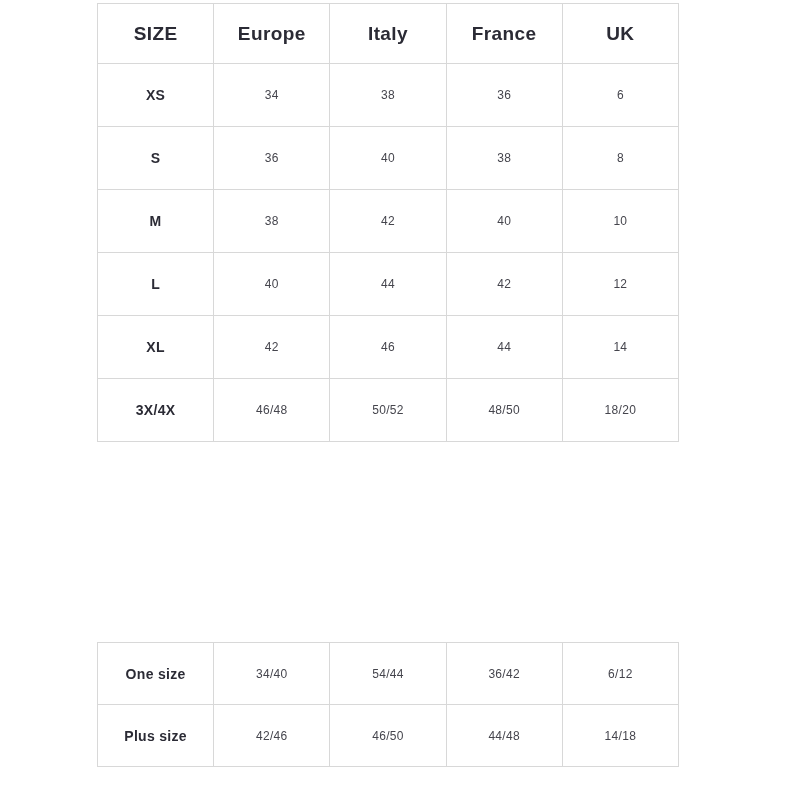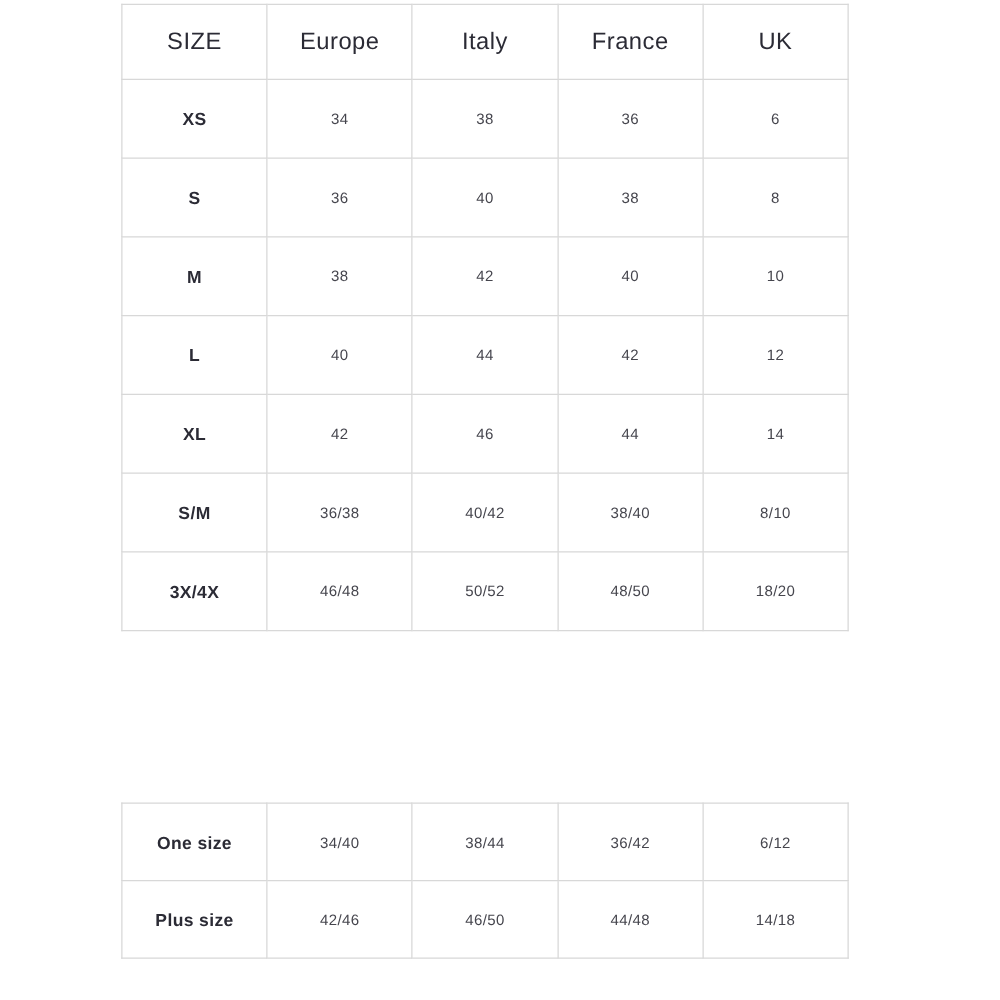--- a/index.html
+++ b/index.html
@@ -23,21 +23,21 @@
   .chart-table td {
     border: 1px solid #d8d8d8;
     text-align: center;
     vertical-align: middle;
     padding: 0;
     white-space: nowrap;
   }
   .chart-table thead th {
     height: 59px;
     font-size: 19px;
-    font-weight: normal;
+    font-weight: bold;
     color: #2b2b35;
     letter-spacing: 0.4px;
   }
   .chart-table td {
     height: 62px;
     font-size: 12px;
     font-weight: normal;
     color: #45454d;
     letter-spacing: 0.3px;
   }
@@ -109,27 +109,20 @@
         <td>12</td>
       </tr>
       <tr>
         <td class="label-cell">XL</td>
         <td>42</td>
         <td>46</td>
         <td>44</td>
         <td>14</td>
       </tr>
       <tr>
-        <td class="label-cell">S/M</td>
-        <td>36/38</td>
-        <td>40/42</td>
-        <td>38/40</td>
-        <td>8/10</td>
-      </tr>
-      <tr>
         <td class="label-cell">3X/4X</td>
         <td>46/48</td>
         <td>50/52</td>
         <td>48/50</td>
         <td>18/20</td>
       </tr>
     </tbody>
   </table>
 </div>
 
@@ -139,21 +132,21 @@
         <col>
         <col>
         <col>
         <col>
         <col>
       </colgroup>
     <tbody>
       <tr>
         <td class="label-cell">One size</td>
         <td>34/40</td>
-        <td>38/44</td>
+        <td>54/44</td>
         <td>36/42</td>
         <td>6/12</td>
       </tr>
       <tr>
         <td class="label-cell">Plus size</td>
         <td>42/46</td>
         <td>46/50</td>
         <td>44/48</td>
         <td>14/18</td>
       </tr>

